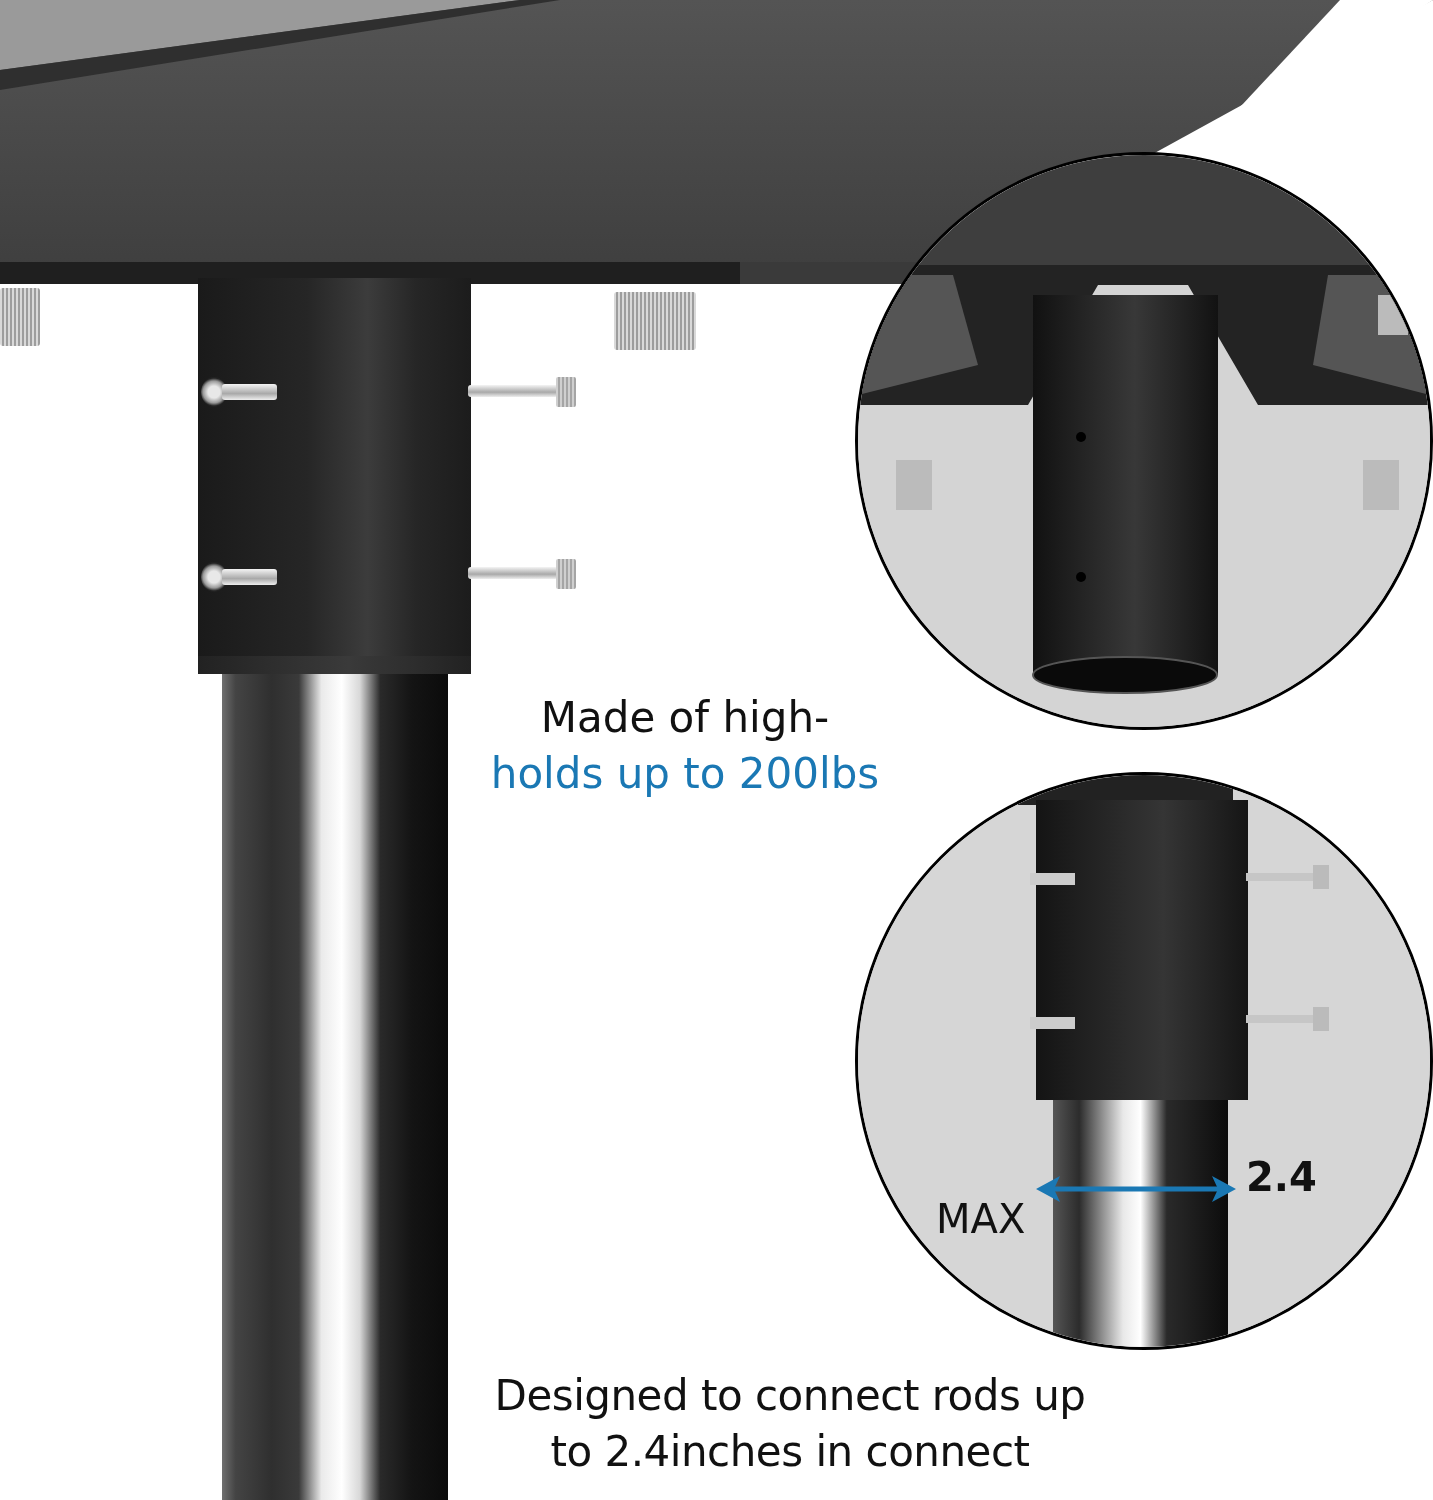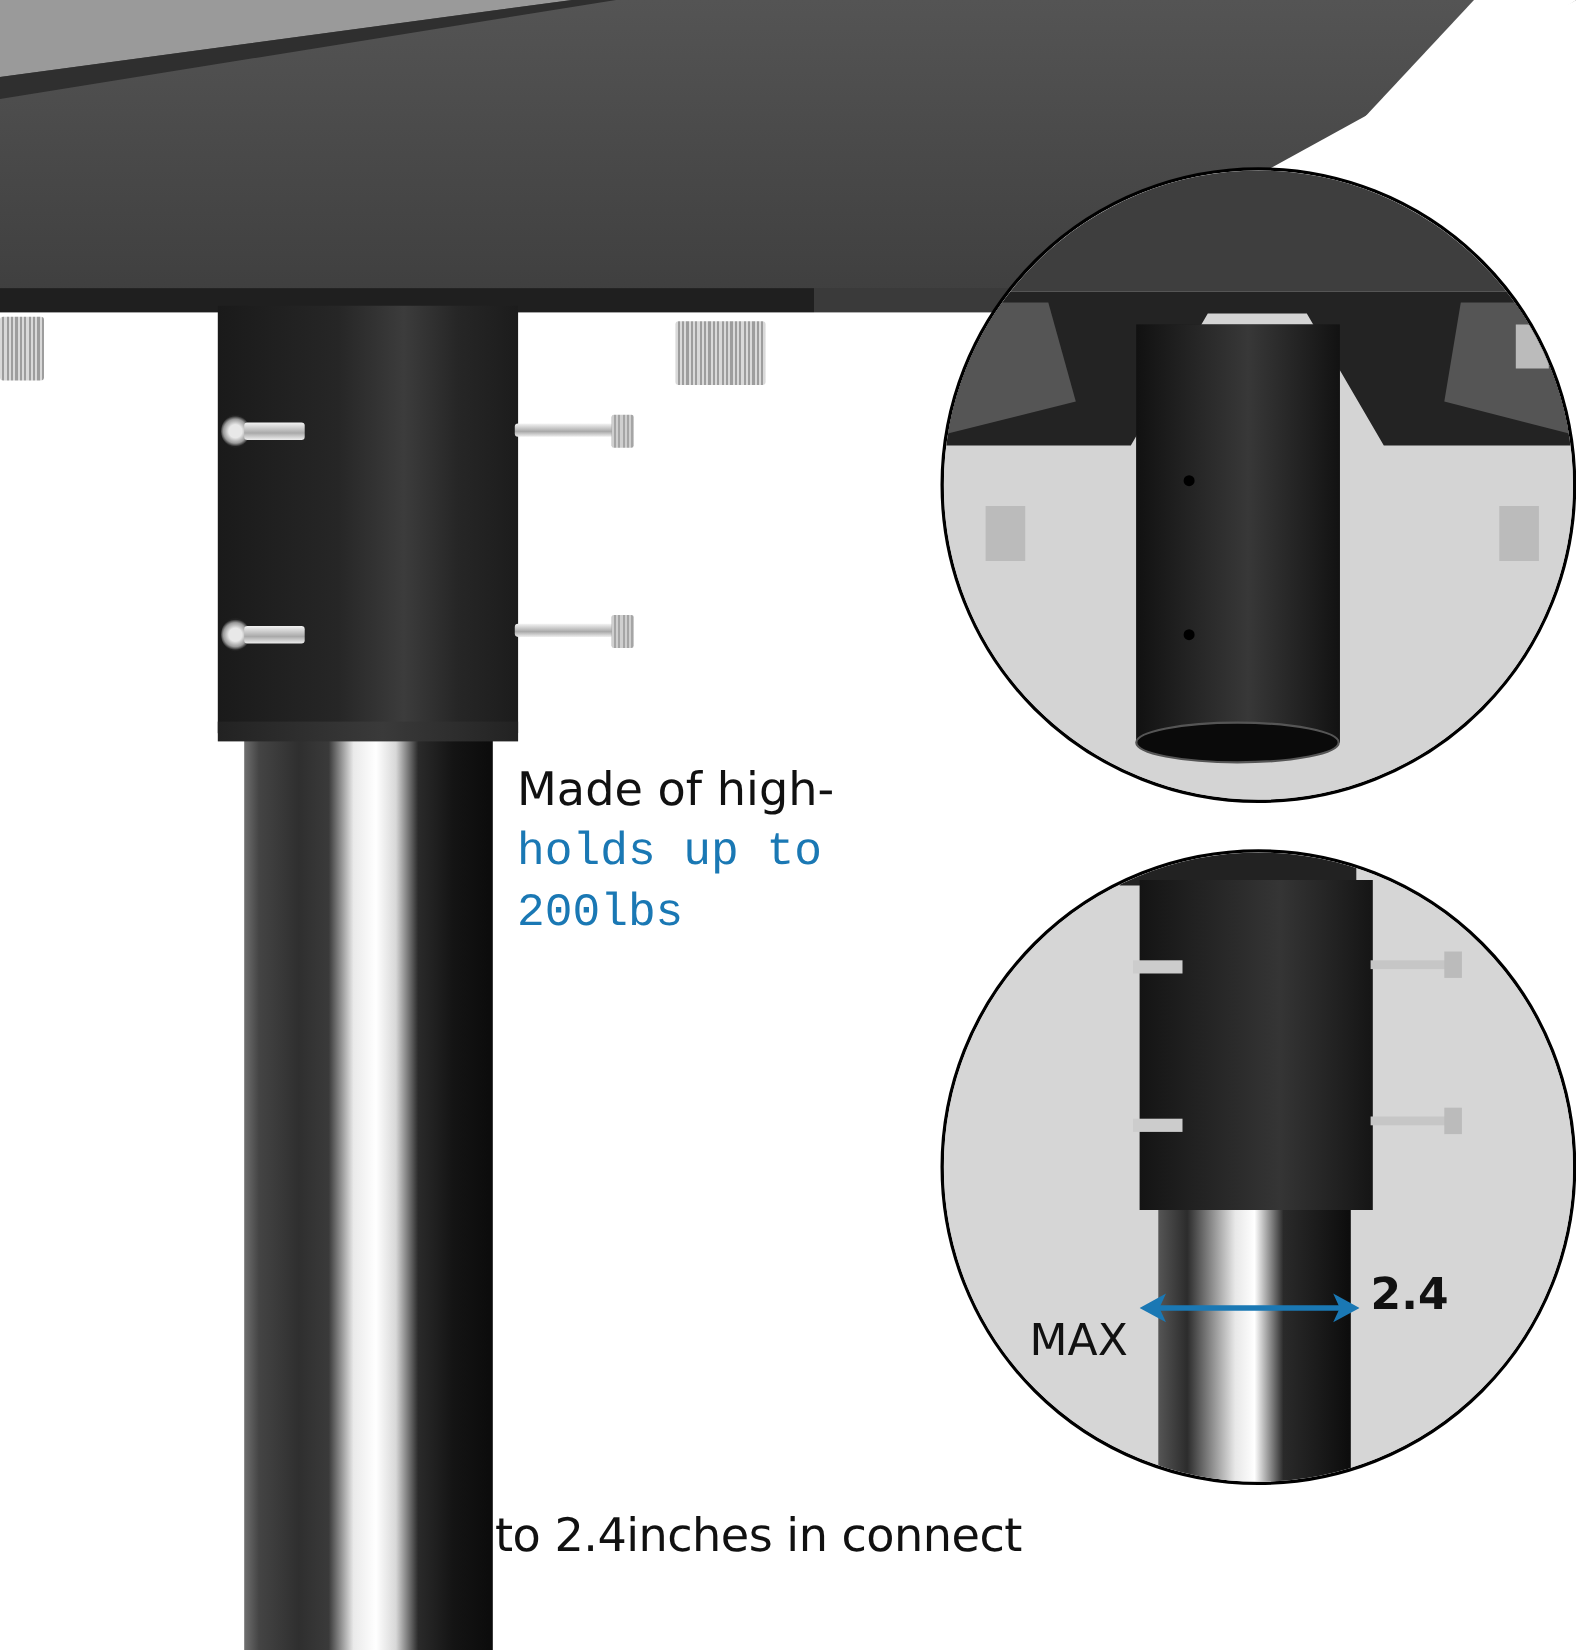--- a/index.html
+++ b/index.html
@@ -20,23 +20,23 @@
   .bolt { position: absolute; height: 16px; background: linear-gradient(180deg,#f4f4f4,#a9a9a9 60%,#eee); border-radius: 3px; }
   .bolt-head { position: absolute; width: 26px; height: 30px; border-radius: 50%; background: radial-gradient(circle,#e8e8e8 30%,#9a9a9a 55%,#222 70%); }
   .thumb { position: absolute; width: 20px; height: 30px; background: repeating-linear-gradient(90deg,#cfcfcf 0 2px,#a5a5a5 2px 4px); border-radius: 2px; }
   .knurl { position: absolute; width: 40px; height: 58px; background: repeating-linear-gradient(90deg,#d9d9d9 0 2px,#9d9d9d 2px 4px); border-radius: 3px; }
 
   
   .inset { position: absolute; border-radius: 50%; border: 3px solid #000; overflow: hidden; background: #d6d6d6; }
   .inset-top { left: 855px; top: 152px; width: 572px; height: 572px; }
   .inset-bottom { left: 855px; top: 772px; width: 572px; height: 572px; }
 
-  .caption { position: absolute; text-align: left; font-family: "DejaVu Sans", sans-serif; color: #111; }
+  .caption { position: absolute; text-align: center; font-family: "DejaVu Sans", sans-serif; color: #111; }
   .caption-1 { left: 470px; top: 690px; width: 430px; font-size: 42px; line-height: 56px; }
-  .caption-1 .accent { color: #1a78b4; font-family: Liberation Mono, monospace; }
+  .caption-1 .accent { color: #1a78b4; }
   .caption-2 { left: 450px; top: 1368px; width: 680px; font-size: 42px; line-height: 56px; letter-spacing: -0.5px; }
 
   .dim-label { position: absolute; font-size: 40px; color: #111; font-family: "DejaVu Sans", sans-serif; }
 </style>
 </head>
 <body>
 
 <svg class="tabletop" viewBox="0 0 1433 300" width="1433" height="300">
   <defs>
     <linearGradient id="tt" x1="0" y1="0" x2="0" y2="1">
@@ -132,14 +132,15 @@
   <polygon points="200,17 176,4 182,17 176,30" fill="#1a78b4"></polygon>
 </svg>
 <div class="dim-label" style="left:1246px;top:1154px;font-weight:bold;">2.4</div>
 
 <div class="caption caption-1">
   <div>Made of high-</div>
   <div class="accent">holds up to 200lbs</div>
 </div>
 
 <div class="caption caption-2">
+  <div>Designed to connect rods up</div>
   <div>to 2.4inches in connect</div>
 </div>
 
 </body></html>

